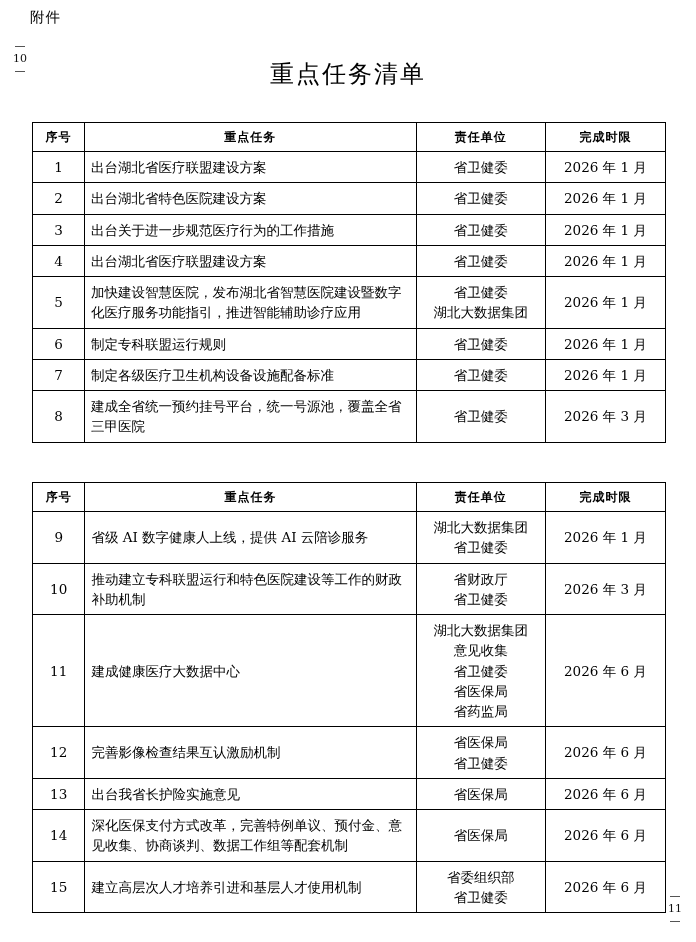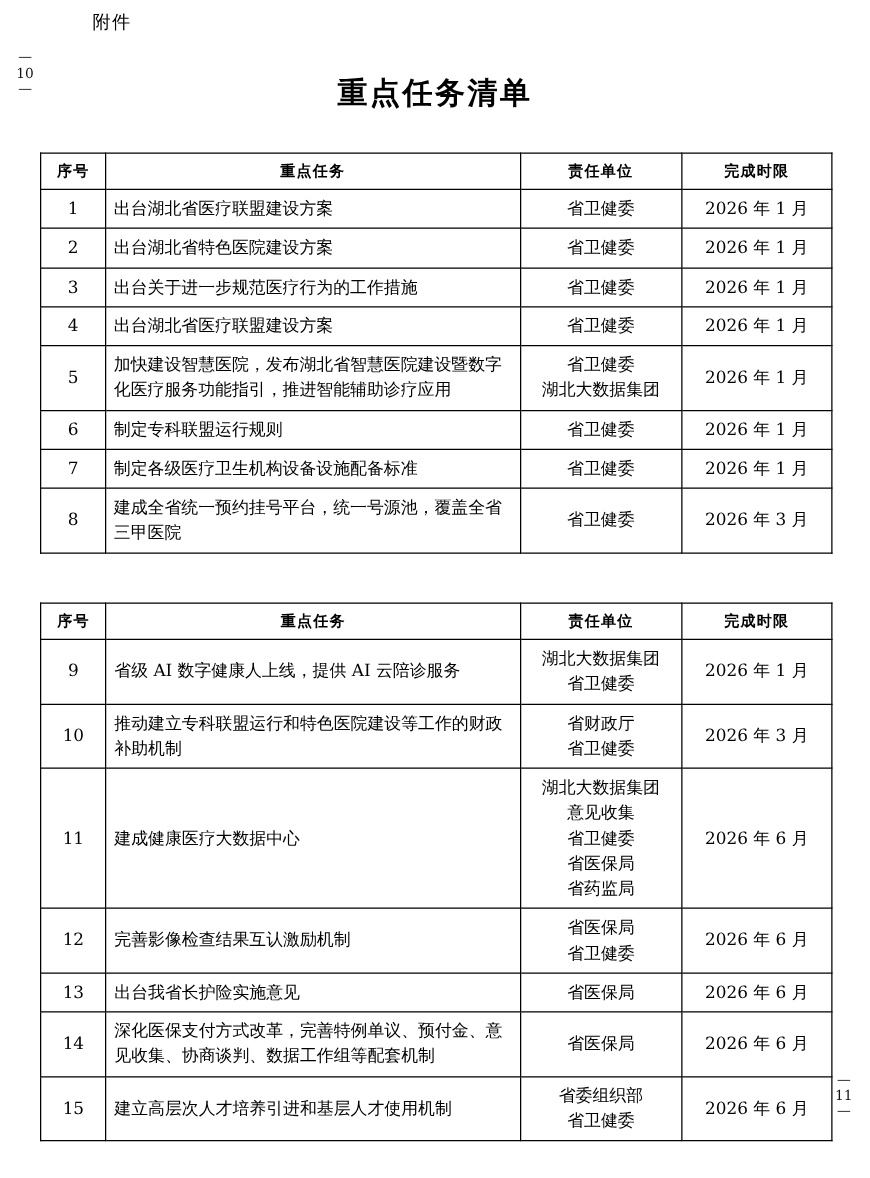--- a/index.html
+++ b/index.html
@@ -22,56 +22,55 @@
     box-sizing: border-box;
     padding: 0;
   }
   .attach-label {
     position: absolute;
     left: 30px;
     top: 8px;
     font-size: 14.5px;
     letter-spacing: 1px;
     font-family: "DejaVu Serif", "Liberation Serif", serif;
-    margin-left: 44px;
   }
   .page-num-left {
     position: absolute;
     left: 12px;
     top: 40px;
     font-size: 11px;
     width: 16px;
     text-align: center;
     line-height: 1.15;
     font-family: "DejaVu Serif", "Liberation Serif", serif;
     color: #111;
   }
   .page-num-left .dash {
     display: block;
     font-size: 11px;
   }
   .page-num-right {
     position: absolute;
     left: 666px;
-    top: 858px;
+    top: 890px;
     font-size: 11px;
     width: 18px;
     text-align: center;
     line-height: 1.15;
     font-family: "DejaVu Serif", "Liberation Serif", serif;
     color: #111;
   }
   .doc-title {
     position: absolute;
     top: 58px;
     left: 0;
     width: 696px;
     text-align: center;
     font-size: 24px;
-    font-weight: bold;
+    font-weight: normal;
     letter-spacing: 2px;
     font-family: "DejaVu Serif", "Liberation Serif", serif;
   }
   table.task-table {
     border-collapse: collapse;
     table-layout: fixed;
     font-family: "DejaVu Serif", "Liberation Serif", serif;
   }
   table.task-table td, table.task-table th {
     border: 1px solid #000;

